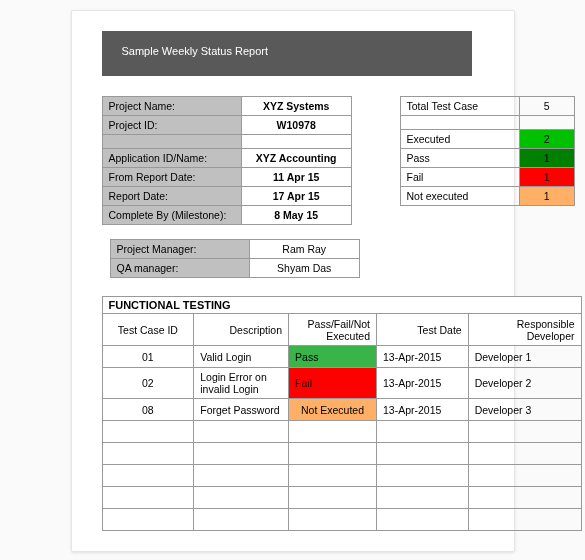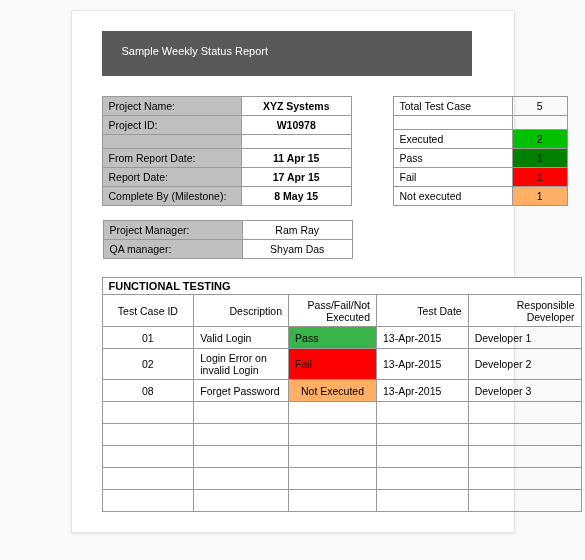--- a/index.html
+++ b/index.html
@@ -64,21 +64,21 @@
   .summary-table { width: 175px; }
   .summary-table th {
     background: #fff;
     font-weight: bold;
     font-size: 11px;
     text-align: center;
   }
   .summary-table td:first-child { width: 120px; }
   .summary-table td:last-child { text-align: center; width: 55px; }
   .sum-gap td {border:1px solid #999;height:14px;padding:0;}
-  .mgr-table { width: 250px; margin: 14px 0 0 1px; border-radius: 10px;}
+  .mgr-table { width: 250px; margin: 14px 0 0 8px; border-radius: 10px;}
   .mgr-table td:first-child { background:#c0c0c0; width:140px;}
   .mgr-table td:last-child { text-align:center; width:110px;}
   .func-section {
     margin: 18px 30px 0 30px;
   }
   .func-title {
     font-weight: bold;
     font-size: 11px;
     padding: 2px 6px;
     border: 1px solid #999;
@@ -133,20 +133,24 @@
         </tr>
         <tr>
           <td>Project ID:</td>
           <td>W10978</td>
         </tr>
         <tr class="gap-row">
               <td></td>
               <td></td>
             </tr>
         <tr>
+          <td>Application ID/Name:</td>
+          <td>XYZ Accounting</td>
+        </tr>
+        <tr>
           <td>From Report Date:</td>
           <td>11 Apr 15</td>
         </tr>
         <tr>
           <td>Report Date:</td>
           <td>17 Apr 15</td>
         </tr>
         <tr>
           <td>Complete By (Milestone):</td>
           <td>8 May 15</td>

